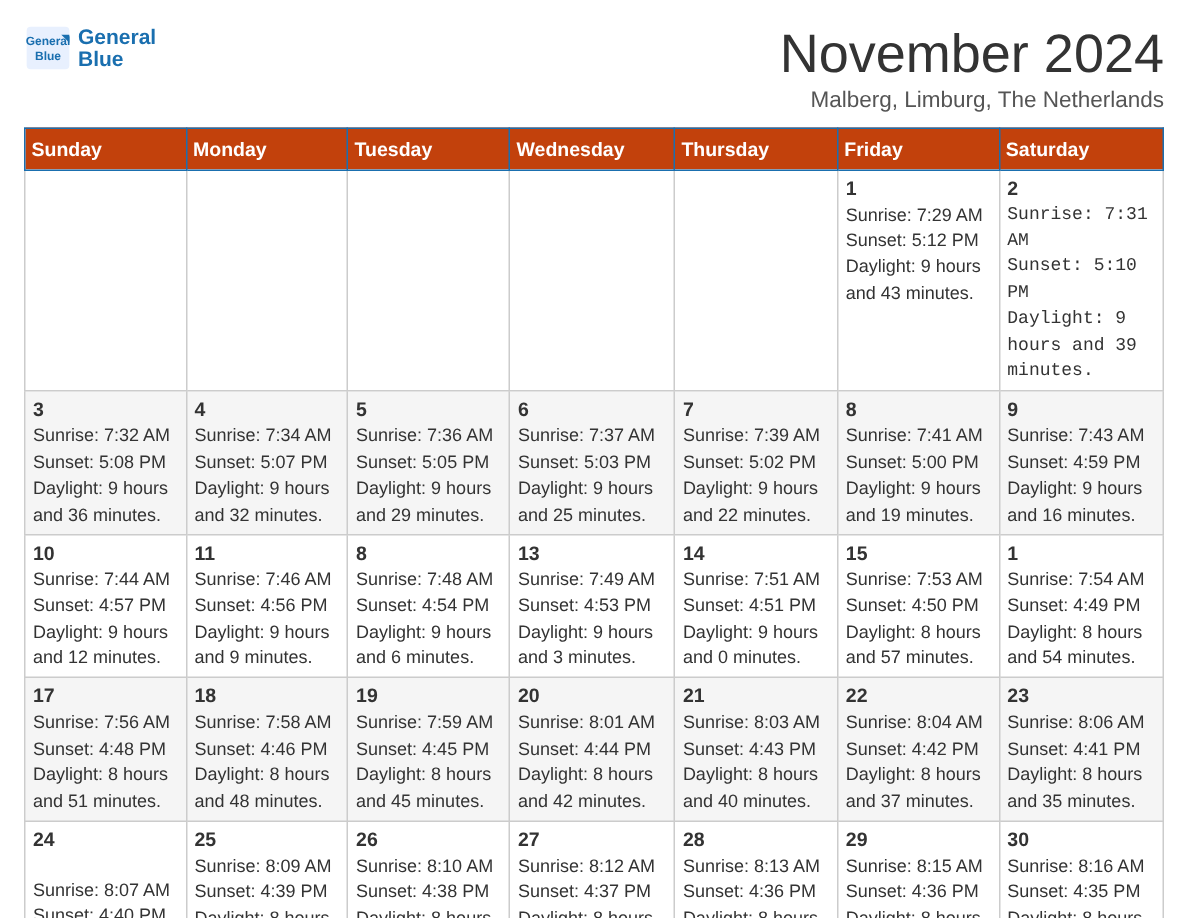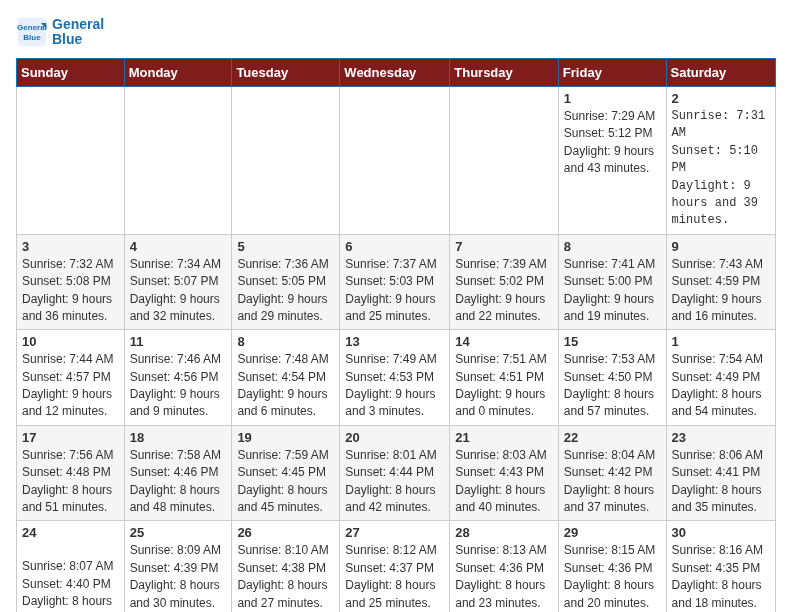--- a/index.html
+++ b/index.html
@@ -38,21 +38,21 @@
       font-size: 15px;
       color: #555;
       margin-top: 2px;
     }
     .calendar {
       width: 100%;
       border-collapse: collapse;
       border: 1px solid #ccc;
     }
     .calendar th {
-      background: #7f1d1d;
+      background: #c2410c;
       color: #fff;
       font-size: 13px;
       font-weight: bold;
       padding: 6px 4px;
       text-align: left;
       border: 1px solid #1a6faf;
     }
     .calendar td {
       border: 1px solid #ccc;
       vertical-align: top;
@@ -93,20 +93,24 @@
       <rect x="2" y="2" width="32" height="32" rx="3" fill="#e8f0fe"></rect>
       <text x="18" y="16" text-anchor="middle" font-size="9" font-weight="bold" fill="#1a6faf">General</text>
       <text x="18" y="27" text-anchor="middle" font-size="9" font-weight="bold" fill="#1a6faf">Blue</text>
       <polygon points="28,8 34,8 34,14" fill="#1a6faf"></polygon>
     </svg>
     <div style="display:flex;flex-direction:column;line-height:1.1;">
       <span style="font-size:14px;font-weight:bold;color:#1a6faf;">General</span>
       <span style="font-size:14px;font-weight:bold;color:#1a6faf;">Blue</span>
     </div>
   </div>
+  <div class="title-area">
+    <div class="month-title">November 2024</div>
+    <div class="location-title">Malberg, Limburg, The Netherlands</div>
+  </div>
 </div>
 
 <table class="calendar">
   <thead>
     <tr>
     <th>Sunday</th>
         <th>Monday</th>
         <th>Tuesday</th>
         <th>Wednesday</th>
         <th>Thursday</th>

